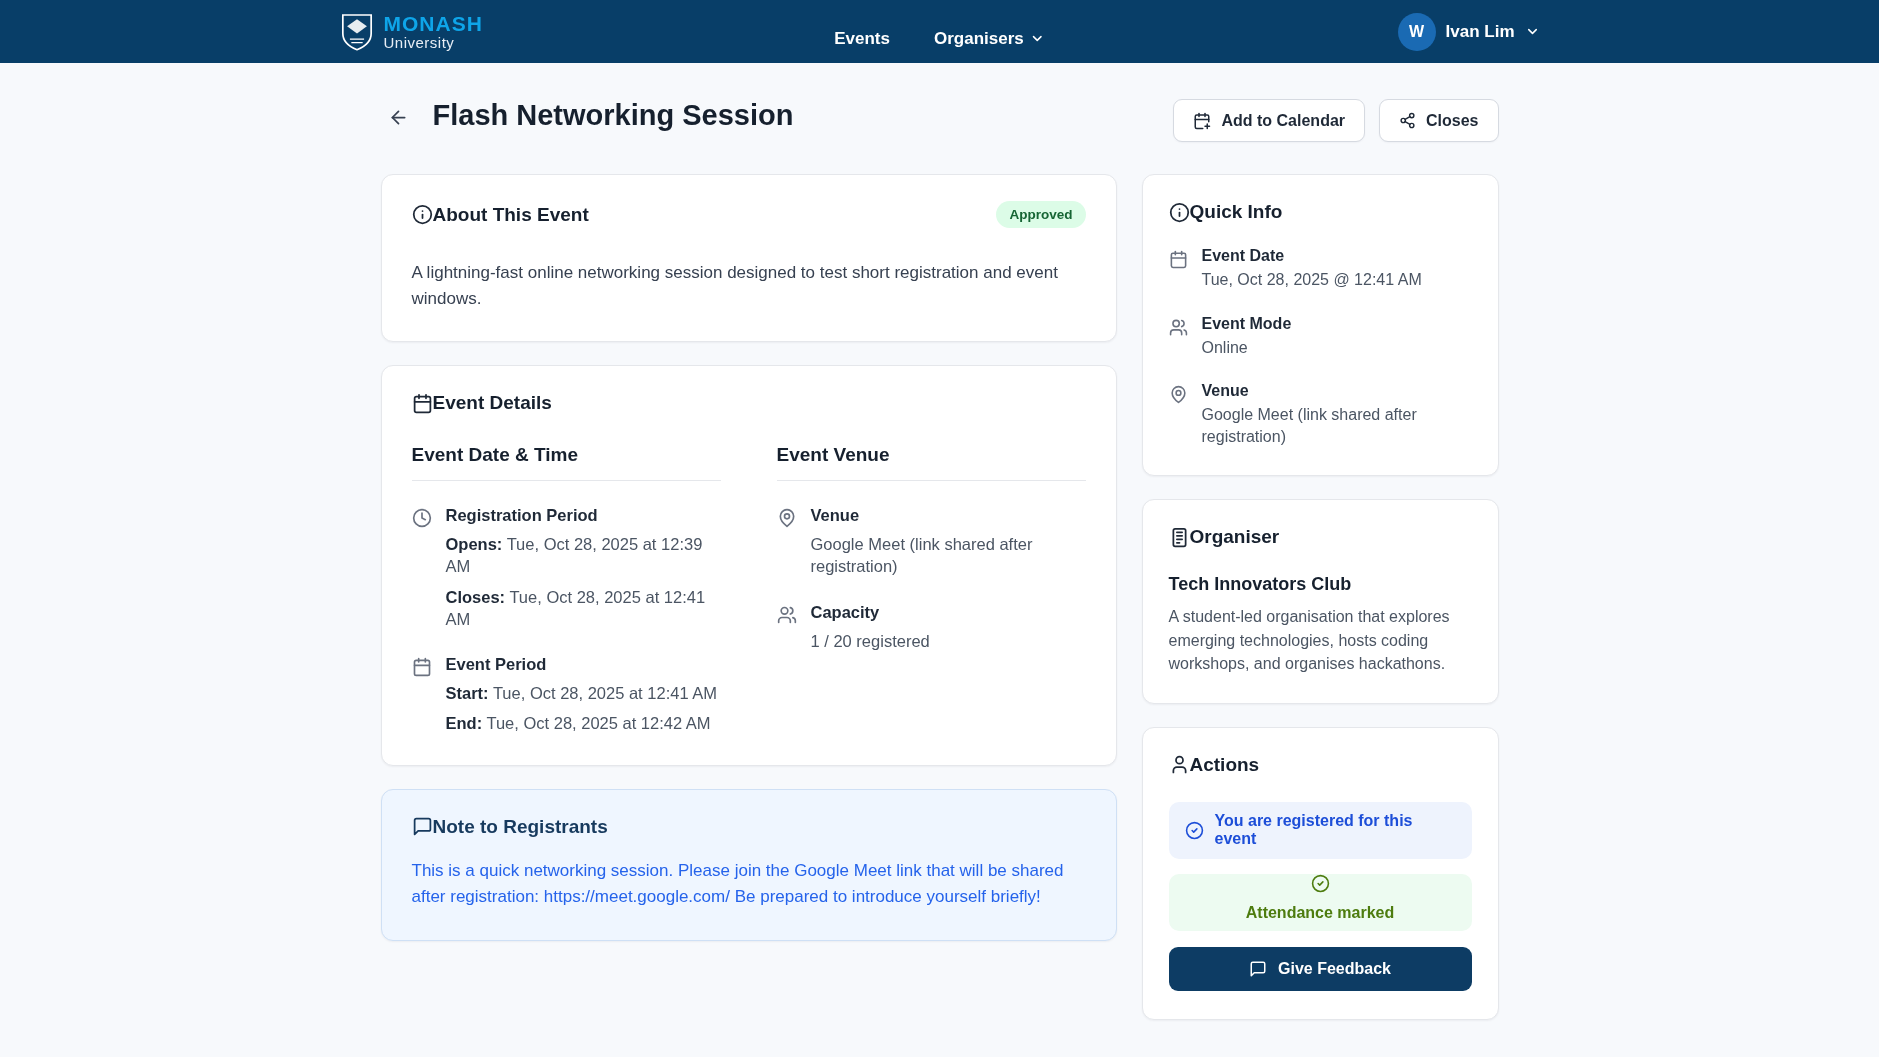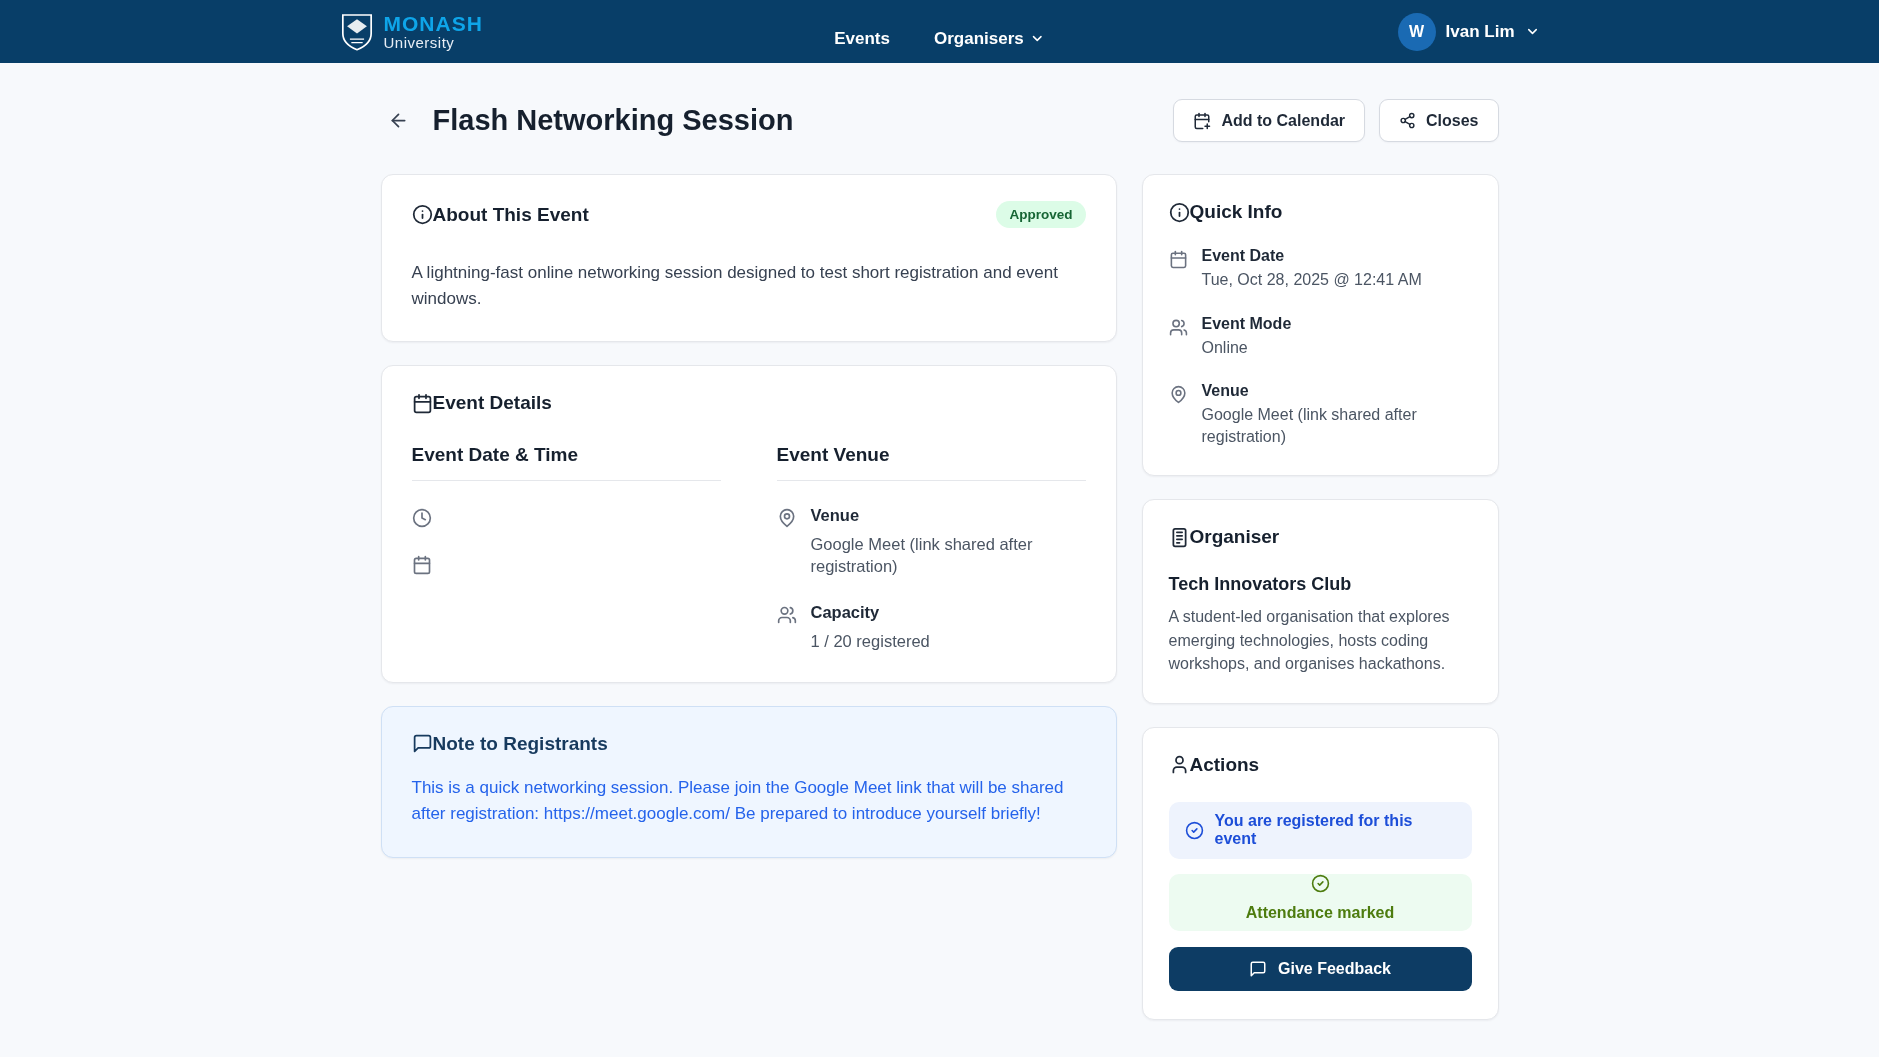--- a/index.html
+++ b/index.html
@@ -33,21 +33,21 @@
   .user-menu { display:flex; align-items:center; gap:10px; cursor:pointer; }
   .avatar {
     width:38px; height:38px; border-radius:50%; background:#1a6ab3;
     display:flex; align-items:center; justify-content:center;
     font-size:16px; font-weight:bold; color:#fff;
   }
   .user-name { font-size:17px; font-weight:600; color:#fff; }
 
   
   .page { width:1118px; margin:0 auto; padding-top:36px; }
-  .page-header { display:flex; align-items:center; margin-bottom:32px; }
+  .page-header { display:flex; margin-bottom:32px; }
   .back-btn {
     width:36px; height:36px; border:none; background:transparent; border-radius:8px;
     display:flex; align-items:center; justify-content:center; cursor:pointer; color:#374151;
   }
   .page-title { font-size:29px; font-weight:bold; color:#16202e; margin-left:16px; }
   .header-actions { margin-left:auto; display:flex; gap:14px; }
   .hdr-btn {
     display:flex; align-items:center; gap:10px; background:#fff;
     border:1px solid #d6dae1; border-radius:9px; height:43px; padding:0 19px;
     font-family:inherit; font-size:16px; font-weight:600; color:#1f2937; cursor:pointer;
@@ -230,31 +230,53 @@
           <div>
             <div class="section-title">Event Date &amp; Time</div>
 
             <div class="detail-item">
               <span class="d-icon">
                 <svg width="20" height="20" viewBox="0 0 24 24" fill="none" stroke="currentColor" stroke-width="2" stroke-linecap="round" stroke-linejoin="round">
                     <circle cx="12" cy="12" r="10"></circle>
                     <polyline points="12 6 12 12 16 14"></polyline>
                   </svg>
               </span>
+              <div>
+                <div class="d-label">Registration Period</div>
+                <div class="d-line">
+                  <b>Opens:</b>
+                  <span>Tue, Oct 28, 2025 at 12:39 AM</span>
+                </div>
+                <div class="d-line">
+                  <b>Closes:</b>
+                  <span>Tue, Oct 28, 2025 at 12:41 AM</span>
+                </div>
+              </div>
             </div>
 
             <div class="detail-item">
               <span class="d-icon">
                 <svg width="20" height="20" viewBox="0 0 24 24" fill="none" stroke="currentColor" stroke-width="2" stroke-linecap="round" stroke-linejoin="round">
                     <path d="M8 2v4"></path>
                     <path d="M16 2v4"></path>
                     <rect width="18" height="18" x="3" y="4" rx="2"></rect>
                     <path d="M3 10h18"></path>
                   </svg>
               </span>
+              <div>
+                <div class="d-label">Event Period</div>
+                <div class="d-line">
+                  <b>Start:</b>
+                  <span>Tue, Oct 28, 2025 at 12:41 AM</span>
+                </div>
+                <div class="d-line">
+                  <b>End:</b>
+                  <span>Tue, Oct 28, 2025 at 12:42 AM</span>
+                </div>
+              </div>
             </div>
           </div>
 
           <div>
             <div class="section-title">Event Venue</div>
 
             <div class="detail-item">
               <span class="d-icon">
                 <svg width="20" height="20" viewBox="0 0 24 24" fill="none" stroke="currentColor" stroke-width="2" stroke-linecap="round" stroke-linejoin="round">
                     <path d="M20 10c0 6-8 12-8 12s-8-6-8-12a8 8 0 0 1 16 0Z"></path>

